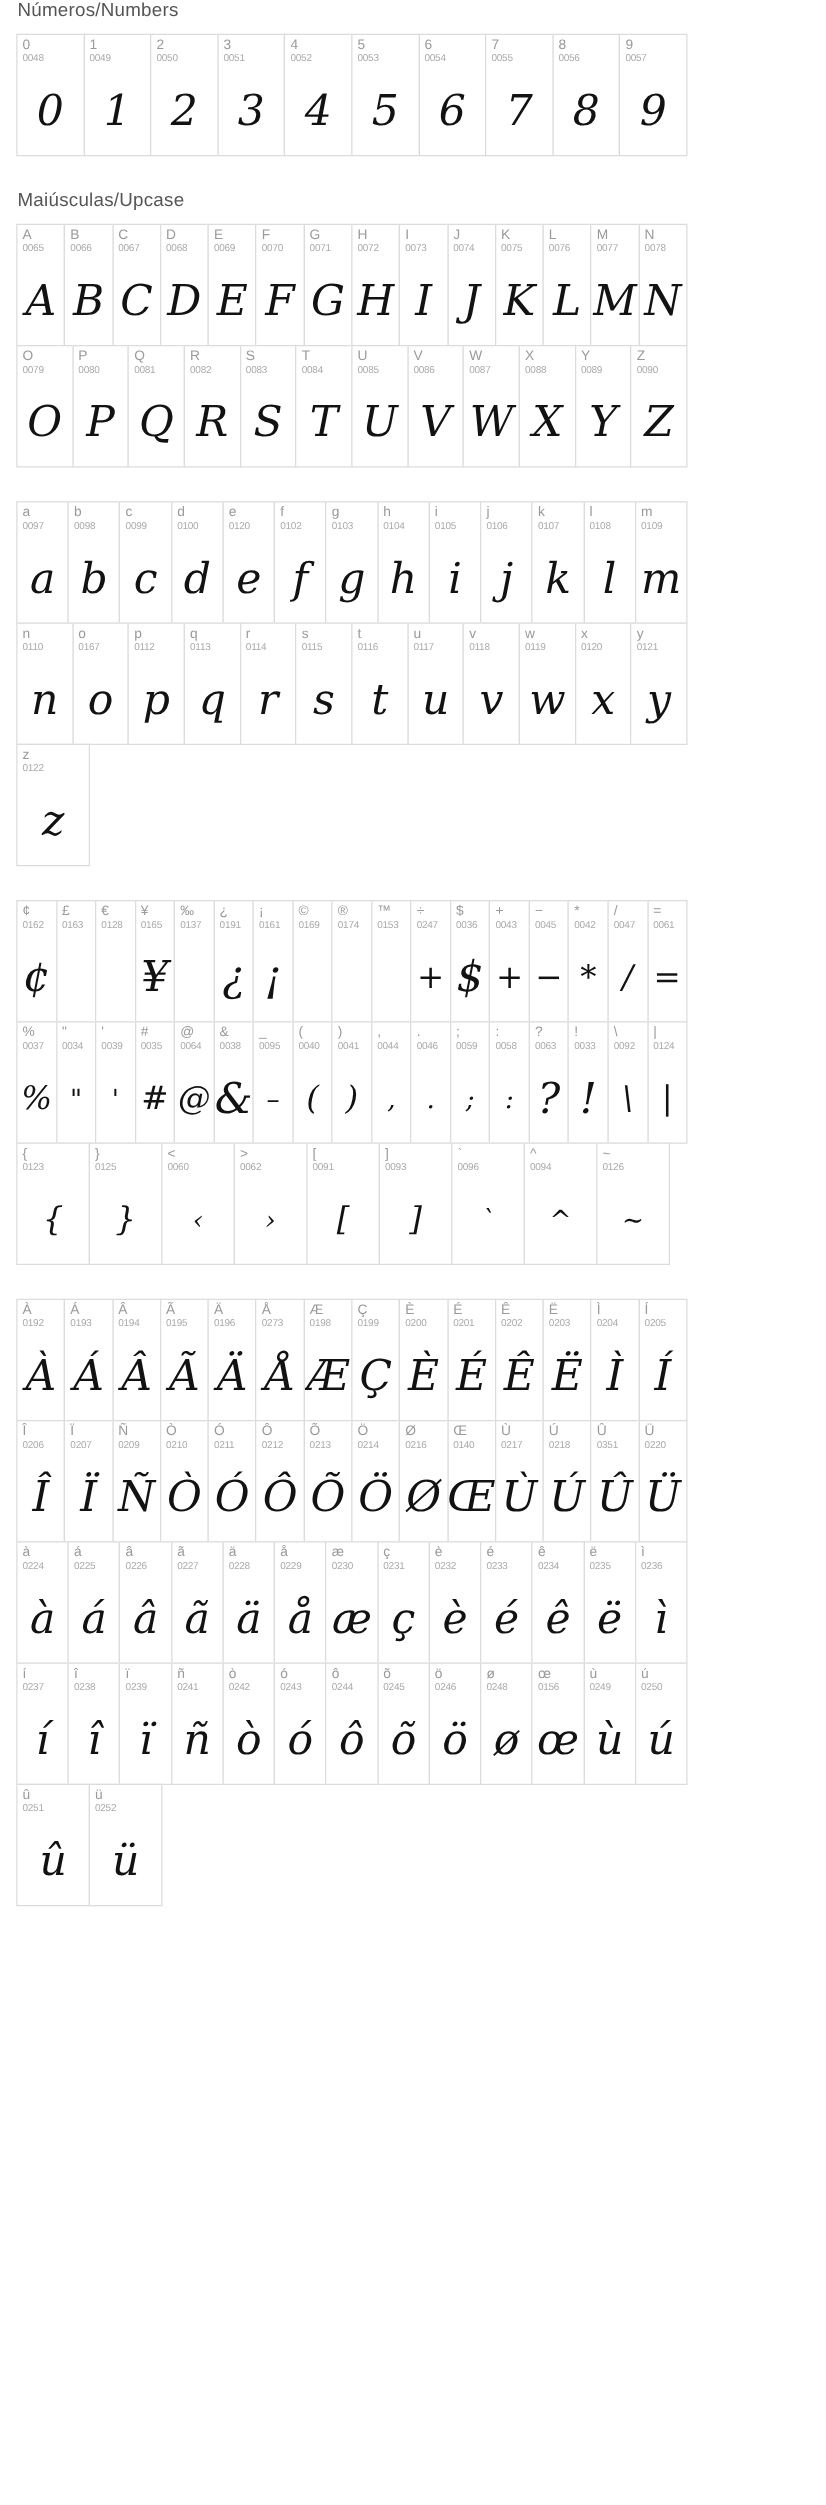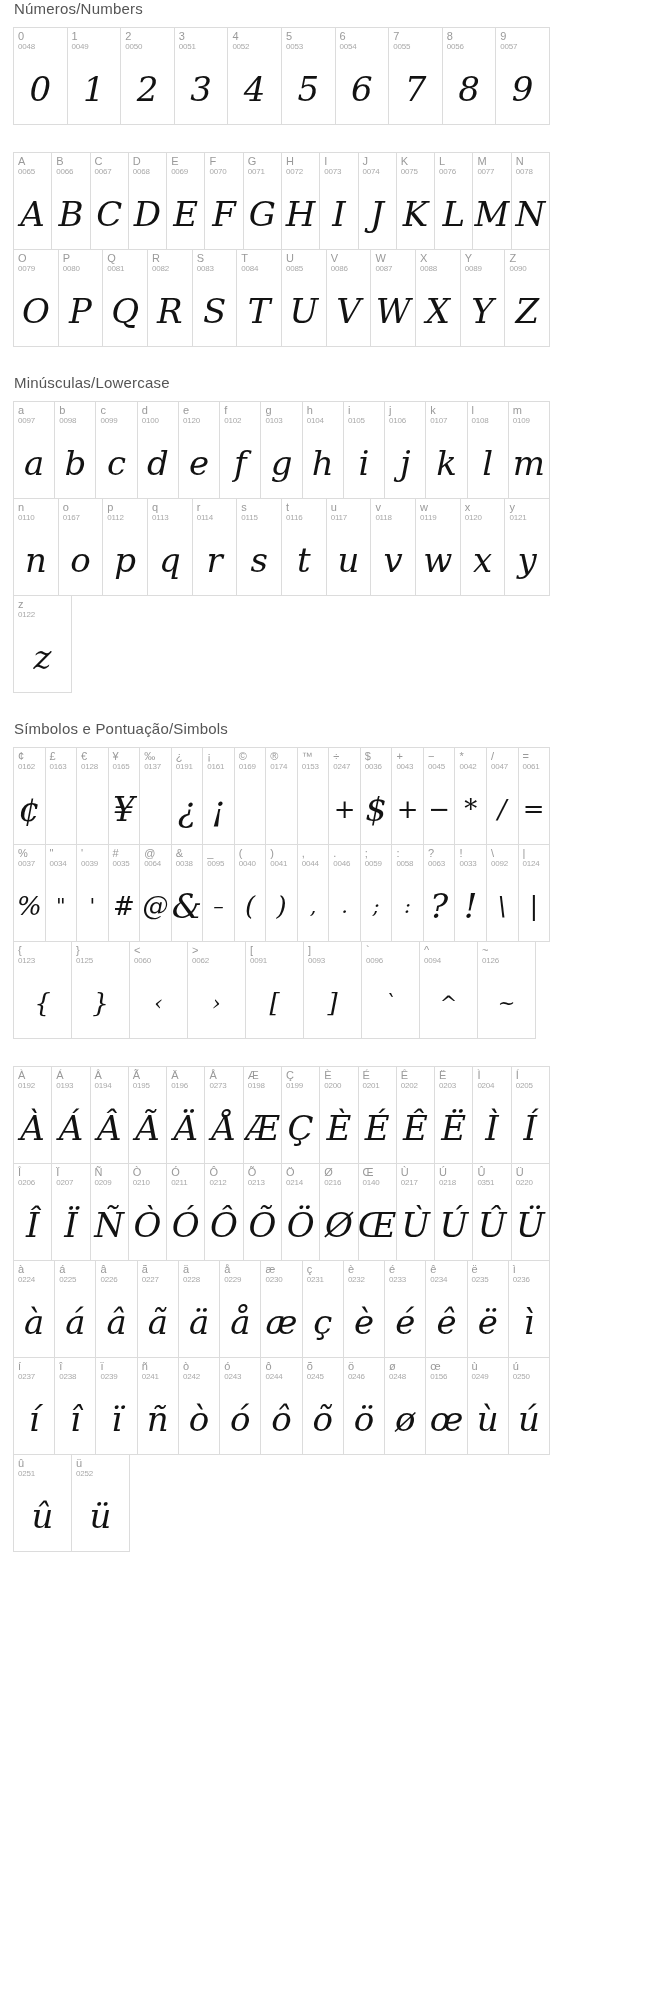--- a/index.html
+++ b/index.html
@@ -162,20 +162,21 @@
               <div class="meta">
                 <span class="ch">9</span>
                 <span class="code">0057</span>
               </div>
               <div class="glyph">9</div>
             </div>
           </div>
         </div>
       </div>
       <div class="section">
+        <div class="section-title">Maiúsculas/Upcase</div>
         <div class="rows">
           <div class="row">
             <div class="cell">
               <div class="meta">
                 <span class="ch">A</span>
                 <span class="code">0065</span>
               </div>
               <div class="glyph">A</div>
             </div>
             <div class="cell">
@@ -352,21 +353,20 @@
               <div class="meta">
                 <span class="ch">Z</span>
                 <span class="code">0090</span>
               </div>
               <div class="glyph">Z</div>
             </div>
           </div>
         </div>
       </div>
       <div class="section">
-        <div class="section-title">Minúsculas/Lowercase</div>
         <div class="rows">
           <div class="row">
             <div class="cell">
               <div class="meta">
                 <span class="ch">a</span>
                 <span class="code">0097</span>
               </div>
               <div class="glyph">a</div>
             </div>
             <div class="cell">
@@ -545,21 +545,20 @@
               <div class="meta">
                 <span class="ch">z</span>
                 <span class="code">0122</span>
               </div>
               <div class="glyph">z</div>
             </div>
           </div>
         </div>
       </div>
       <div class="section">
-        <div class="section-title">Símbolos e Pontuação/Simbols</div>
         <div class="rows">
           <div class="row">
             <div class="cell">
               <div class="meta">
                 <span class="ch">¢</span>
                 <span class="code">0162</span>
               </div>
               <div class="glyph">¢</div>
             </div>
             <div class="cell">

